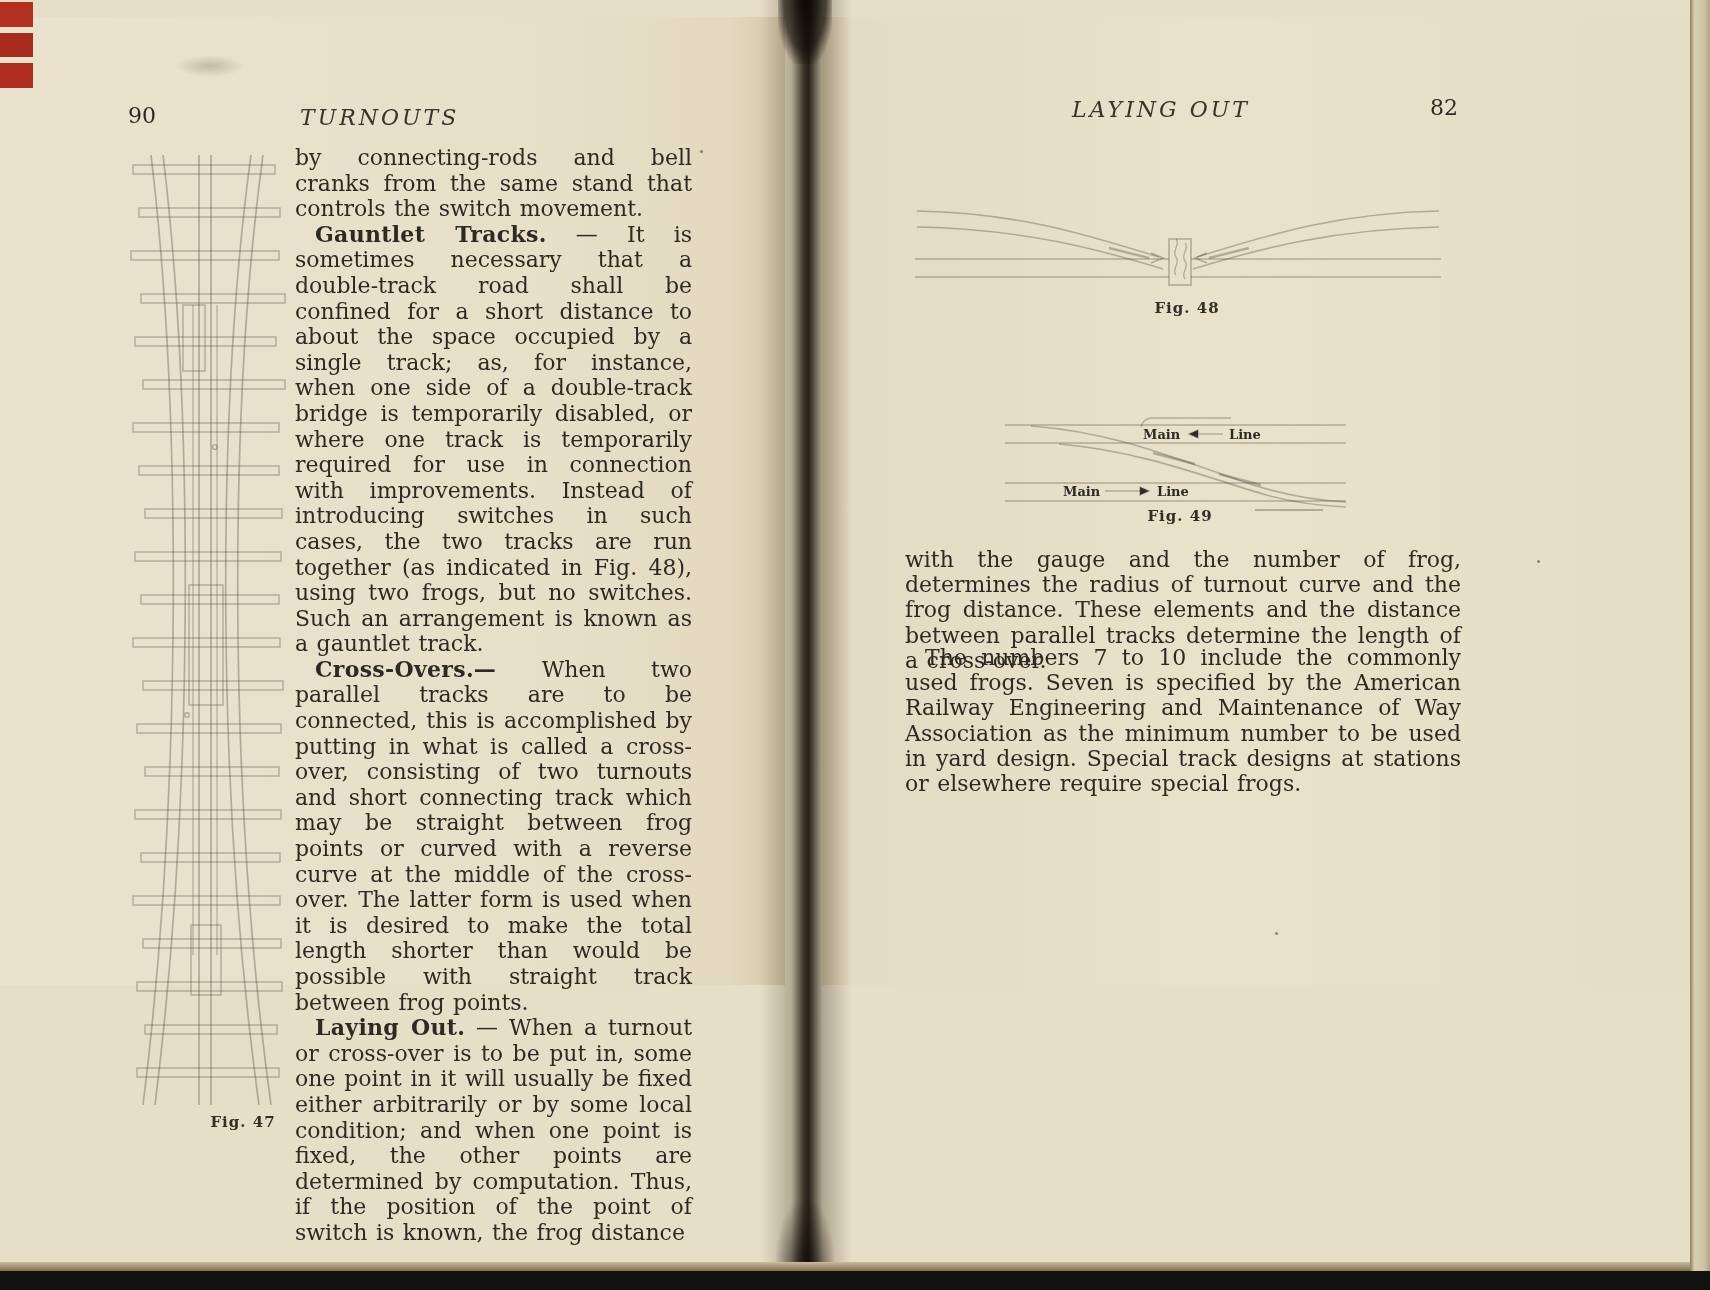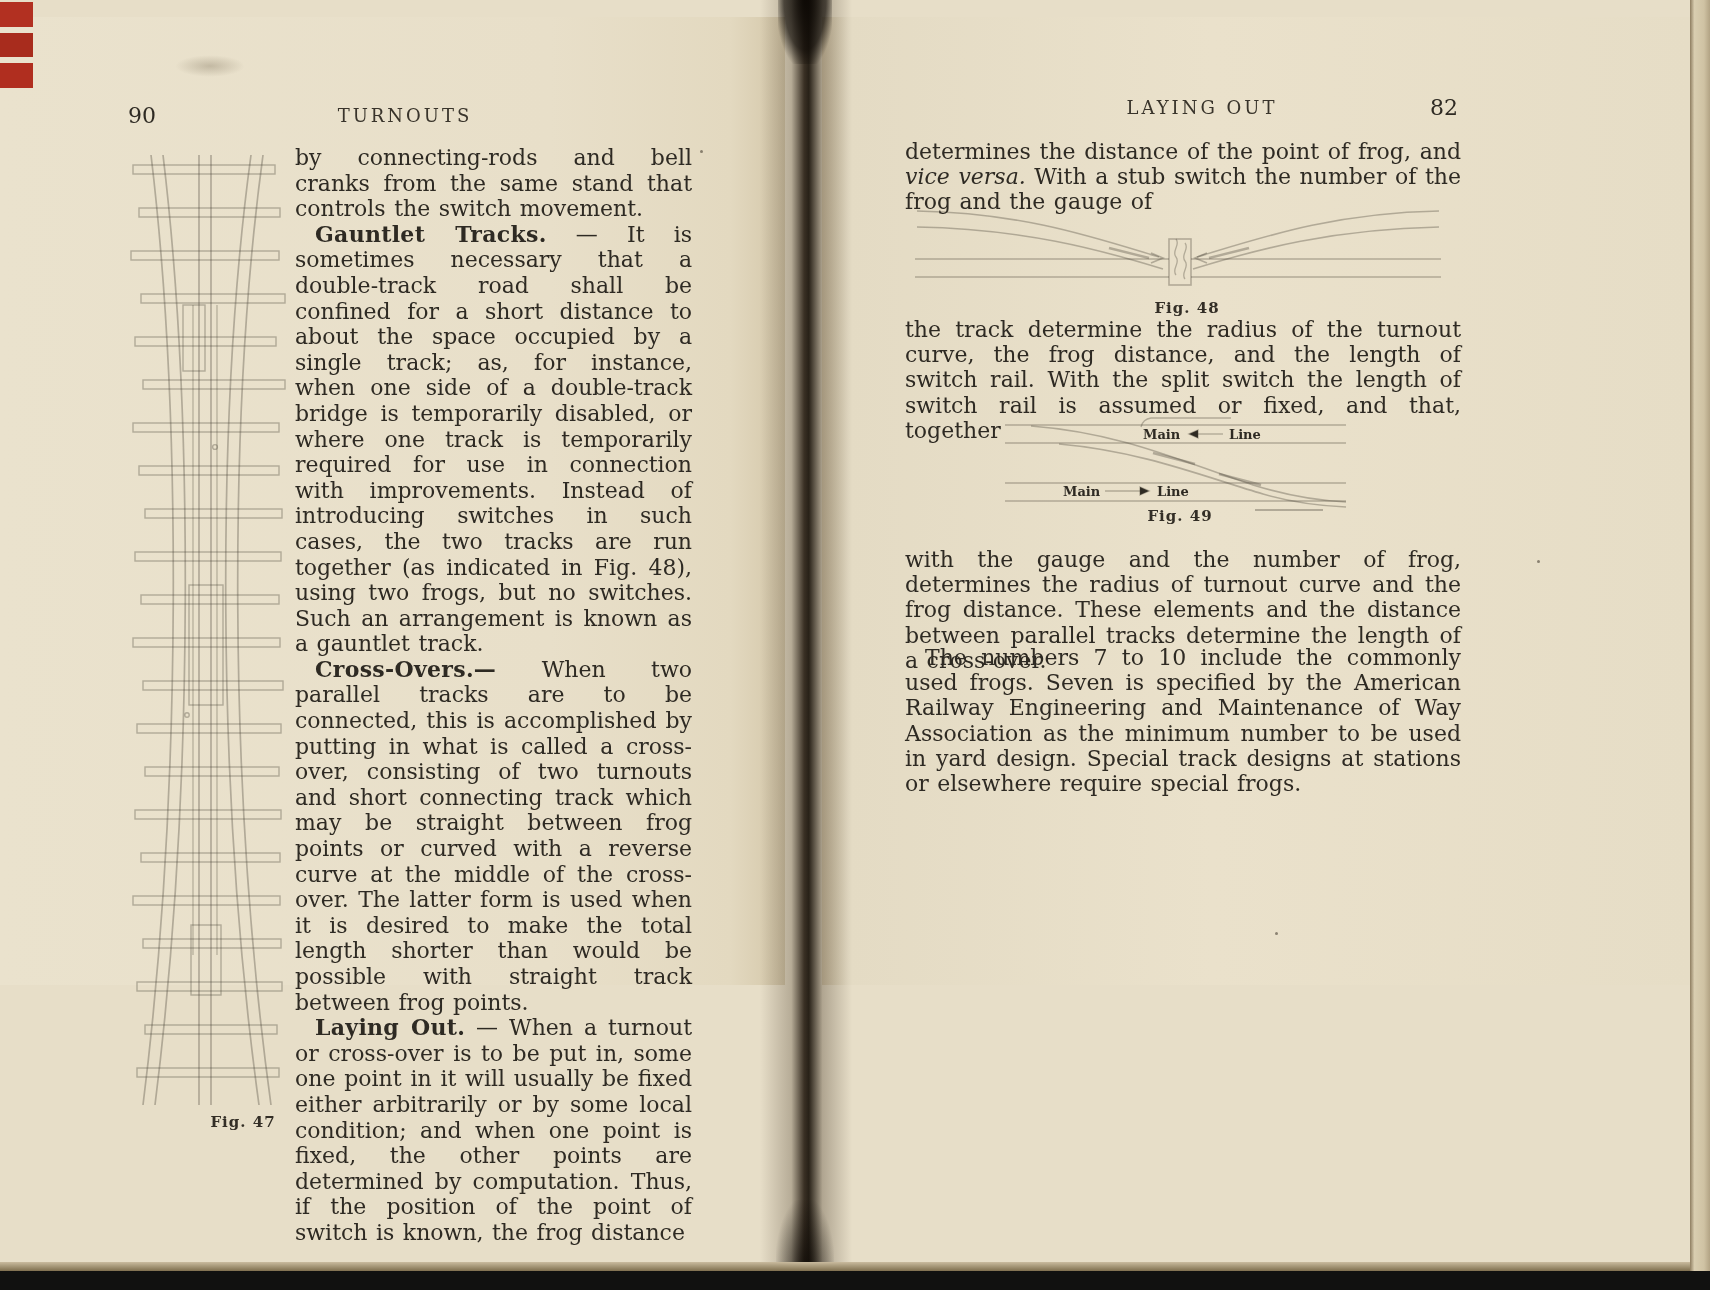--- a/index.html
+++ b/index.html
@@ -6,21 +6,21 @@
   body{
     width:1710px;height:1290px;overflow:hidden;position:relative;
     background:#e7dec8;
     font-family:"DejaVu Serif", serif;
   }
   .abs{position:absolute;}
   .page{position:absolute;top:17px;height:968px;}
   .page-left{left:0;width:785px;background:linear-gradient(90deg,#eae2cd 0%,#e8dfc9 70%,#e3d9c0 93%,#d3c6a8 100%);}
   .page-right{left:822px;width:868px;background:linear-gradient(90deg,#d6c9ab 0%,#e4dbc4 3%,#eae1cb 45%,#e6ddc6 100%);}
   .pagenum{font-size:22px;color:#2e2a23;}
-  .running-head{font-size:18px;letter-spacing:3px;color:#39342b;text-align:center;}
+  .running-head{font-size:22px;letter-spacing:3px;color:#39342b;font-style:italic;}
   .jp{margin:0;text-align:justify;font-size:22px;line-height:25.6px;color:#2e2a23;word-spacing:1.5px;}
   .jp b{font-weight:bold;letter-spacing:.3px;}
   .indent{text-indent:20px;}
   .rcol .jp{line-height:25.2px;}
   .fig-caption{font-size:15px;font-weight:bold;color:#332e26;text-align:center;letter-spacing:1px;}
   .fig svg{display:block;}
   .fig path,.fig rect,.fig line,.fig circle{stroke:#45403657;}
   .gutter{left:760px;top:0;width:92px;height:1270px;
     background:linear-gradient(90deg,rgba(70,56,38,0) 0%,rgba(70,56,38,.30) 34%,rgba(34,24,14,.88) 48%,rgba(24,17,9,.92) 53%,rgba(70,56,38,.34) 68%,rgba(70,56,38,0) 100%);}
   .gutter-top{left:778px;top:0;width:54px;height:64px;background:radial-gradient(ellipse at 50% 0%,rgba(12,8,4,.95) 0%,rgba(12,8,4,.65) 55%,rgba(12,8,4,0) 78%);}
@@ -93,46 +93,40 @@
     <p class="jp indent"><b>Gauntlet Tracks.</b><span> — It is sometimes necessary that a double-track road shall be confined for a short distance to about the space occupied by a single track; as, for instance, when one side of a double-track bridge is temporarily disabled, or where one track is temporarily required for use in connection with improvements.  Instead of introducing switches in such cases, the two tracks are run together (as indicated in Fig. 48), using two frogs, but no switches.  Such an arrangement is known as a gauntlet track.</span></p>
     <p class="jp indent"><b>Cross-Overs.—</b><span> When two parallel tracks are to be connected, this is accomplished by putting in what is called a cross-over, consisting of two turnouts and short connecting track which may be straight between frog points or curved with a reverse curve at the middle of the cross-over.  The latter form is used when it is desired to make the total length shorter than would be possible with straight track between frog points.</span></p>
     <p class="jp indent"><b>Laying Out.</b><span> — When a turnout or cross-over is to be put in, some one point in it will usually be fixed either arbitrarily or by some local condition; and when one point is fixed, the other points are determined by computation.  Thus, if the position of the point of switch is known, the frog distance</span></p>
   </div>
 </div>
 
 <div class="abs page page-right rcol">
   <div class="abs running-head" style="left:250px;top:80px;width:260px;">LAYING OUT</div>
   <div class="abs pagenum" style="left:608px;top:78px;">82</div>
 
-  <div class="abs jp" style="left:83px;top:122px;width:556px;">
-    <span>determines the distance of the point of frog, and </span><i>vice versa.</i><span>  With a stub switch the number of the frog and the gauge of</span>
-  </div>
 
   <div class="abs fig" style="left:91px;top:186px;">
     <svg width="532" height="88" viewBox="0 0 532 88" fill="none" stroke="#3f3a31" stroke-width="1.6">
       <path d="M2,56 H528"></path>
       <path d="M2,74 H528"></path>
       <path d="M4,8 C110,10 180,34 246,54"></path>
       <path d="M4,24 C110,26 185,46 250,66"></path>
       <path d="M526,8 C420,10 350,34 284,54"></path>
       <path d="M526,24 C420,26 345,46 280,66"></path>
       <path d="M196,45 l40,10" stroke-width="2.4"></path>
       <path d="M296,55 l40,-10" stroke-width="2.4"></path>
       <path d="M238,50 l12,5 -12,5"></path>
       <path d="M294,50 l-12,5 12,5"></path>
       <rect x="256" y="36" width="22" height="46" fill="#e9e0ca" stroke="none"></rect>
       <path d="M263,36 c5,6 -5,12 0,18 c5,6 -5,12 0,18" stroke-width="1.3"></path>
       <path d="M272,40 c5,6 -5,12 0,18 c5,6 -5,12 0,18" stroke-width="1.3"></path>
     </svg>
   </div>
   <div class="abs fig-caption" style="left:315px;top:282px;width:100px;">Fig. 48</div>
 
-  <div class="abs jp" style="left:83px;top:300px;width:556px;">
-    <span>the track determine the radius of the turnout curve, the frog distance, and the length of switch rail.  With the split switch the length of switch rail is assumed or fixed, and that, together</span>
-  </div>
 
   <div class="abs fig" style="left:181px;top:398px;">
     <svg width="345" height="98" viewBox="0 0 345 98" fill="none" stroke="#3f3a31" stroke-width="1.6">
       <path d="M2,10 H343"></path>
       <path d="M2,28 H343"></path>
       <path d="M2,68 H343"></path>
       <path d="M2,86 H343"></path>
       <path d="M28,11 C120,18 182,48 250,70 C292,83 322,86 343,87"></path>
       <path d="M56,29 C138,36 202,62 260,79 C294,89 322,91 343,92"></path>
       <path d="M150,38 l42,11" stroke-width="2.4"></path>

